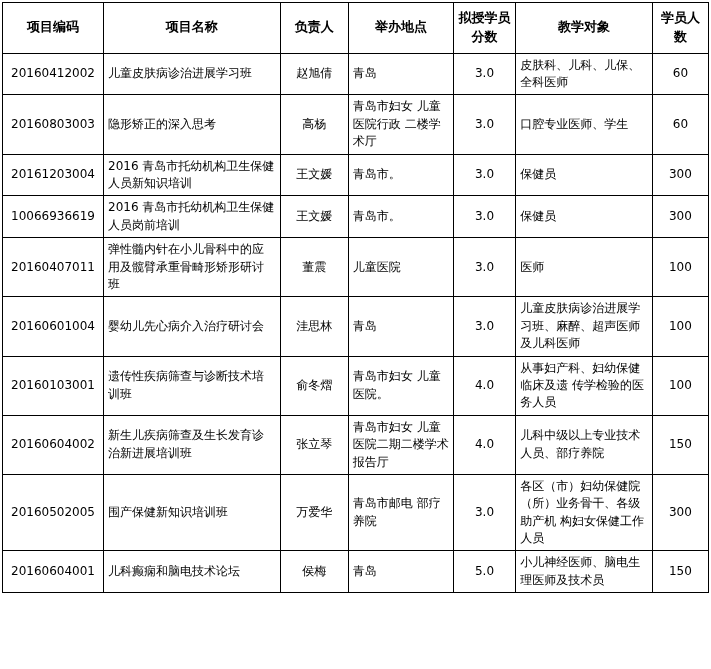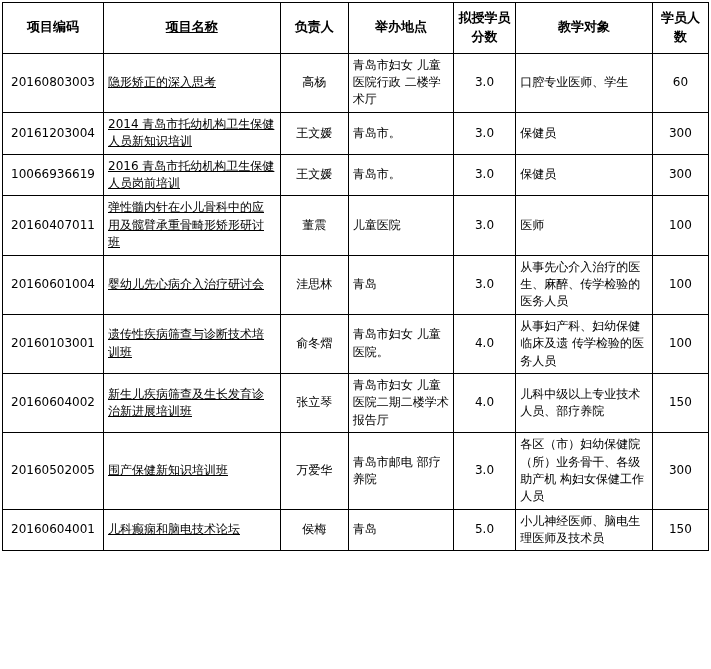--- a/index.html
+++ b/index.html
@@ -36,21 +36,21 @@
     word-break: break-all;
     overflow: hidden;
   }
   table.course-table th {
     font-weight: bold;
     text-align: center;
     font-size: 13px;
     padding: 6px 3px;
   }
   .c-code  { width: 92px;  text-align: center; }
-  .c-name  { width: 166px; text-align: left; text-decoration: underline; }
+  .c-name  { width: 166px; text-align: left; }
   .c-head  { width: 60px;  text-align: center; }
   .c-place { width: 96px;  text-align: left; }
   .c-credit{ width: 54px;  text-align: center; }
   .c-target{ width: 127px; text-align: left; }
   .c-count { width: 48px;  text-align: center; }
 
   td.c-code   { text-align: center; }
   td.c-credit { text-align: center; }
   td.c-count  { text-align: center; }
   td.c-head   { text-align: center; }
@@ -66,31 +66,40 @@
         <th class="c-name">项目名称</th>
         <th class="c-head">负责人</th>
         <th class="c-place">举办地点</th>
         <th class="c-credit">拟授学员分数</th>
         <th class="c-target">教学对象</th>
         <th class="c-count">学员人数</th>
       </tr>
     </thead>
     <tbody>
       <tr>
+        <td class="c-code">20160412002</td>
+        <td class="c-name">儿童皮肤病诊治进展学习班</td>
+        <td class="c-head">赵旭倩</td>
+        <td class="c-place">青岛</td>
+        <td class="c-credit">3.0</td>
+        <td class="c-target">皮肤科、儿科、儿保、全科医师</td>
+        <td class="c-count">60</td>
+      </tr>
+      <tr>
         <td class="c-code">20160803003</td>
         <td class="c-name">隐形矫正的深入思考</td>
         <td class="c-head">高杨</td>
         <td class="c-place">青岛市妇女 儿童医院行政 二楼学术厅</td>
         <td class="c-credit">3.0</td>
         <td class="c-target">口腔专业医师、学生</td>
         <td class="c-count">60</td>
       </tr>
       <tr>
         <td class="c-code">20161203004</td>
-        <td class="c-name">2014 青岛市托幼机构卫生保健人员新知识培训</td>
+        <td class="c-name">2016 青岛市托幼机构卫生保健人员新知识培训</td>
         <td class="c-head">王文媛</td>
         <td class="c-place">青岛市。</td>
         <td class="c-credit">3.0</td>
         <td class="c-target">保健员</td>
         <td class="c-count">300</td>
       </tr>
       <tr>
         <td class="c-code">10066936619</td>
         <td class="c-name">2016 青岛市托幼机构卫生保健人员岗前培训</td>
         <td class="c-head">王文媛</td>
@@ -107,21 +116,21 @@
         <td class="c-credit">3.0</td>
         <td class="c-target">医师</td>
         <td class="c-count">100</td>
       </tr>
       <tr>
         <td class="c-code">20160601004</td>
         <td class="c-name">婴幼儿先心病介入治疗研讨会</td>
         <td class="c-head">洼思林</td>
         <td class="c-place">青岛</td>
         <td class="c-credit">3.0</td>
-        <td class="c-target">从事先心介入治疗的医生、麻醉、传学检验的医务人员</td>
+        <td class="c-target">儿童皮肤病诊治进展学习班、麻醉、超声医师及儿科医师</td>
         <td class="c-count">100</td>
       </tr>
       <tr>
         <td class="c-code">20160103001</td>
         <td class="c-name">遗传性疾病筛查与诊断技术培训班</td>
         <td class="c-head">俞冬熠</td>
         <td class="c-place">青岛市妇女 儿童医院。</td>
         <td class="c-credit">4.0</td>
         <td class="c-target">从事妇产科、妇幼保健临床及遗 传学检验的医务人员</td>
         <td class="c-count">100</td>

